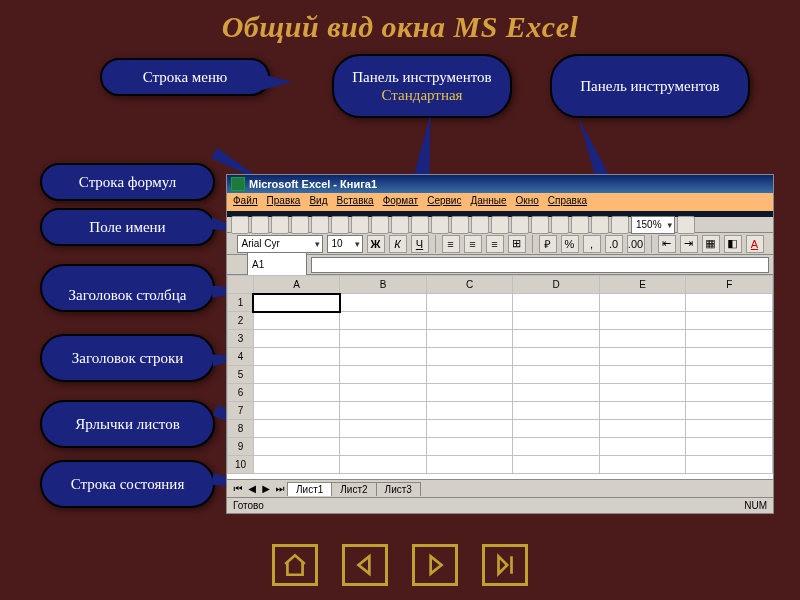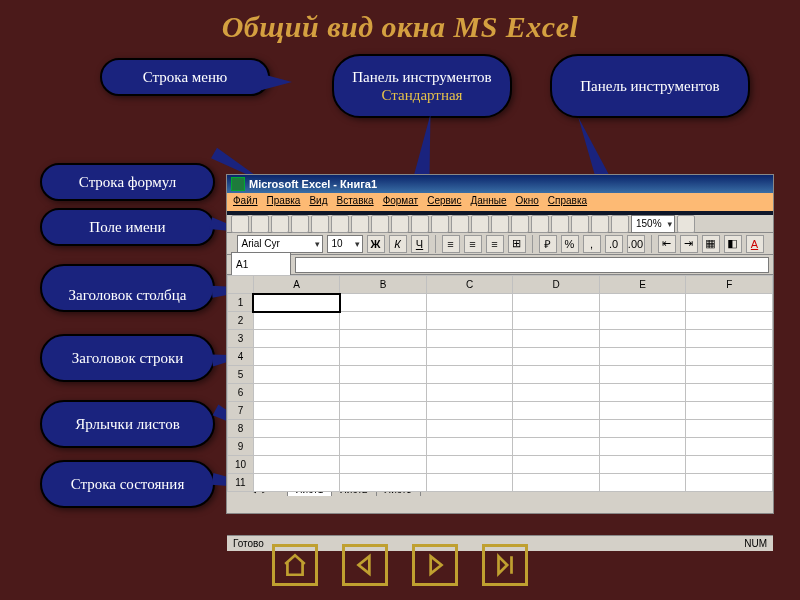--- a/index.html
+++ b/index.html
@@ -53,44 +53,44 @@
     background: #d4d0c8; border: 1px solid #888; font-family: Tahoma, Arial, sans-serif;
     font-size: 10px; color: #000;
   }
   .excel .titlebar {
     height: 18px; background: linear-gradient(#0a246a,#3a6ea5); color: #fff;
     display: flex; align-items: center; padding: 0 4px; font-size: 11px; font-weight: bold;
   }
   .excel .titlebar .x-icon { width: 14px; height: 14px; background: #1e7a3c; margin-right: 4px; display:inline-block; border:1px solid #0a3; }
   .excel .menubar { height: 18px; display: flex; gap: 9px; padding: 2px 6px; background:#fdba74;}
   .excel .menubar span { text-decoration: underline; cursor: default; }
-  .excel .toolbar { height: 22px; display: flex; align-items: center; gap: 2px; padding: 0 4px; background: #d4d0c8; border-top:4px solid #0f172a; border-bottom: 1px solid #888;}
+  .excel .toolbar { height: 22px; display: flex; align-items: center; gap: 2px; padding: 0 4px; background: #d4d0c8; border-top:6px solid #0f172a; border-bottom: 1px solid #888;}
   .excel .tbtn { width: 18px; height: 18px; background: #e8e4dc; border:1px solid #999; border-radius:2px;}
   .excel .tsep { width:1px; height: 18px; background:#999; margin: 0 2px;}
   .excel .fmtbar { height: 22px; display: flex; align-items: center; gap: 4px; padding: 0 4px; background:#d4d0c8; border-bottom:1px solid #888;justify-content:center;}
   .excel .dropdown { height: 18px; background:#fff; border:1px solid #7a7a7a; display:flex; align-items:center; padding:0 14px 0 4px; position:relative; font-size:10px;}
   .excel .dropdown::after{content:"▾"; position:absolute; right:2px; font-size:9px; color:#333;}
   .excel .fbtn { width:18px; height:18px; background:#e8e4dc; border:1px solid #999; display:flex; align-items:center; justify-content:center; font-size:11px;}
   .excel .namebox-row{height:20px; display:flex; align-items:center; background:#d4d0c8; border-bottom:1px solid #888;}
-  .excel .namebox{width:60px; height:16px; background:#fff; border:1px solid #7a7a7a; margin-left:4px; padding:12px 4px; font-size:10px; display:flex; align-items:center;}
+  .excel .namebox{width:60px; height:16px; background:#fff; border:1px solid #7a7a7a; margin-left:20px; padding:12px 4px; font-size:10px; display:flex; align-items:center;}
   .excel .fxbar{flex:1; height:16px; background:#fff; border:1px solid #7a7a7a; margin:0 4px;}
   .grid-wrap{position:relative; background:#fff; height: calc(100% - 18px - 18px - 22px - 22px - 20px - 18px - 16px);}
   .grid {border-collapse:collapse; width:100%; table-layout:fixed;}
   .grid th, .grid td{border:1px solid #c0c0c0; height:18px; font-size:10px;}
   .grid th{background:#d4d0c8; font-weight:normal;}
   .grid th.corner{width:24px;}
   .grid th.col{width:80px;}
   .grid td.rowh{background:#d4d0c8; text-align:center; width:24px;}
   .grid td.cell{background:#fff;}
   .active-cell{outline:2px solid #000; outline-offset:-1px;}
   .sheet-tabs{height:18px; background:#d4d0c8; display:flex; align-items:center; gap:0; padding-left:4px; border-top:1px solid #888; font-size:10px;}
   .sheet-tabs .nav{width:14px; text-align:center;}
   .sheet-tabs .stab{padding:1px 8px; background:#fff; border:1px solid #888; border-bottom:none; margin-right:-1px;}
   .sheet-tabs .stab.inactive{background:#d4d0c8;}
-  .statusbar{height:16px; background:#d4d0c8; border-top:1px solid #888; display:flex; align-items:center; padding:0 6px; font-size:10px; justify-content:space-between;margin-top:38px;}
+  .statusbar{height:16px; background:#d4d0c8; border-top:1px solid #888; display:flex; align-items:center; padding:0 6px; font-size:10px; justify-content:space-between;}
   
   .navbar { position:absolute; left:0; right:0; bottom:14px; display:flex; justify-content:center; gap:24px;}
   .navbtn { width:46px; height:42px; border:3px solid #c0a030; display:flex; align-items:center; justify-content:center;}
   .navbtn svg { width:26px; height:26px; }
   .navbtn .stroke { stroke:#c0a030; stroke-width:2.5; fill:none; }
 </style>
 </head>
 <body>
 
 <div class="title">Общий вид окна MS Excel</div>
@@ -323,29 +323,20 @@
           </tr>
           <tr>
             <td class="rowh">10</td>
             <td class="cell"></td>
             <td class="cell"></td>
             <td class="cell"></td>
             <td class="cell"></td>
             <td class="cell"></td>
             <td class="cell"></td>
           </tr>
-          <tr>
-            <td class="rowh">11</td>
-            <td class="cell"></td>
-            <td class="cell"></td>
-            <td class="cell"></td>
-            <td class="cell"></td>
-            <td class="cell"></td>
-            <td class="cell"></td>
-          </tr>
         </tbody>
       </table>
   </div>
   <div class="sheet-tabs" id="sheettabs">
     <span class="nav">⏮</span>
     <span class="nav">◀</span>
     <span class="nav">▶</span>
     <span class="nav">⏭</span>
   <span class="stab">Лист1</span>
       <span class="stab inactive">Лист2</span>

